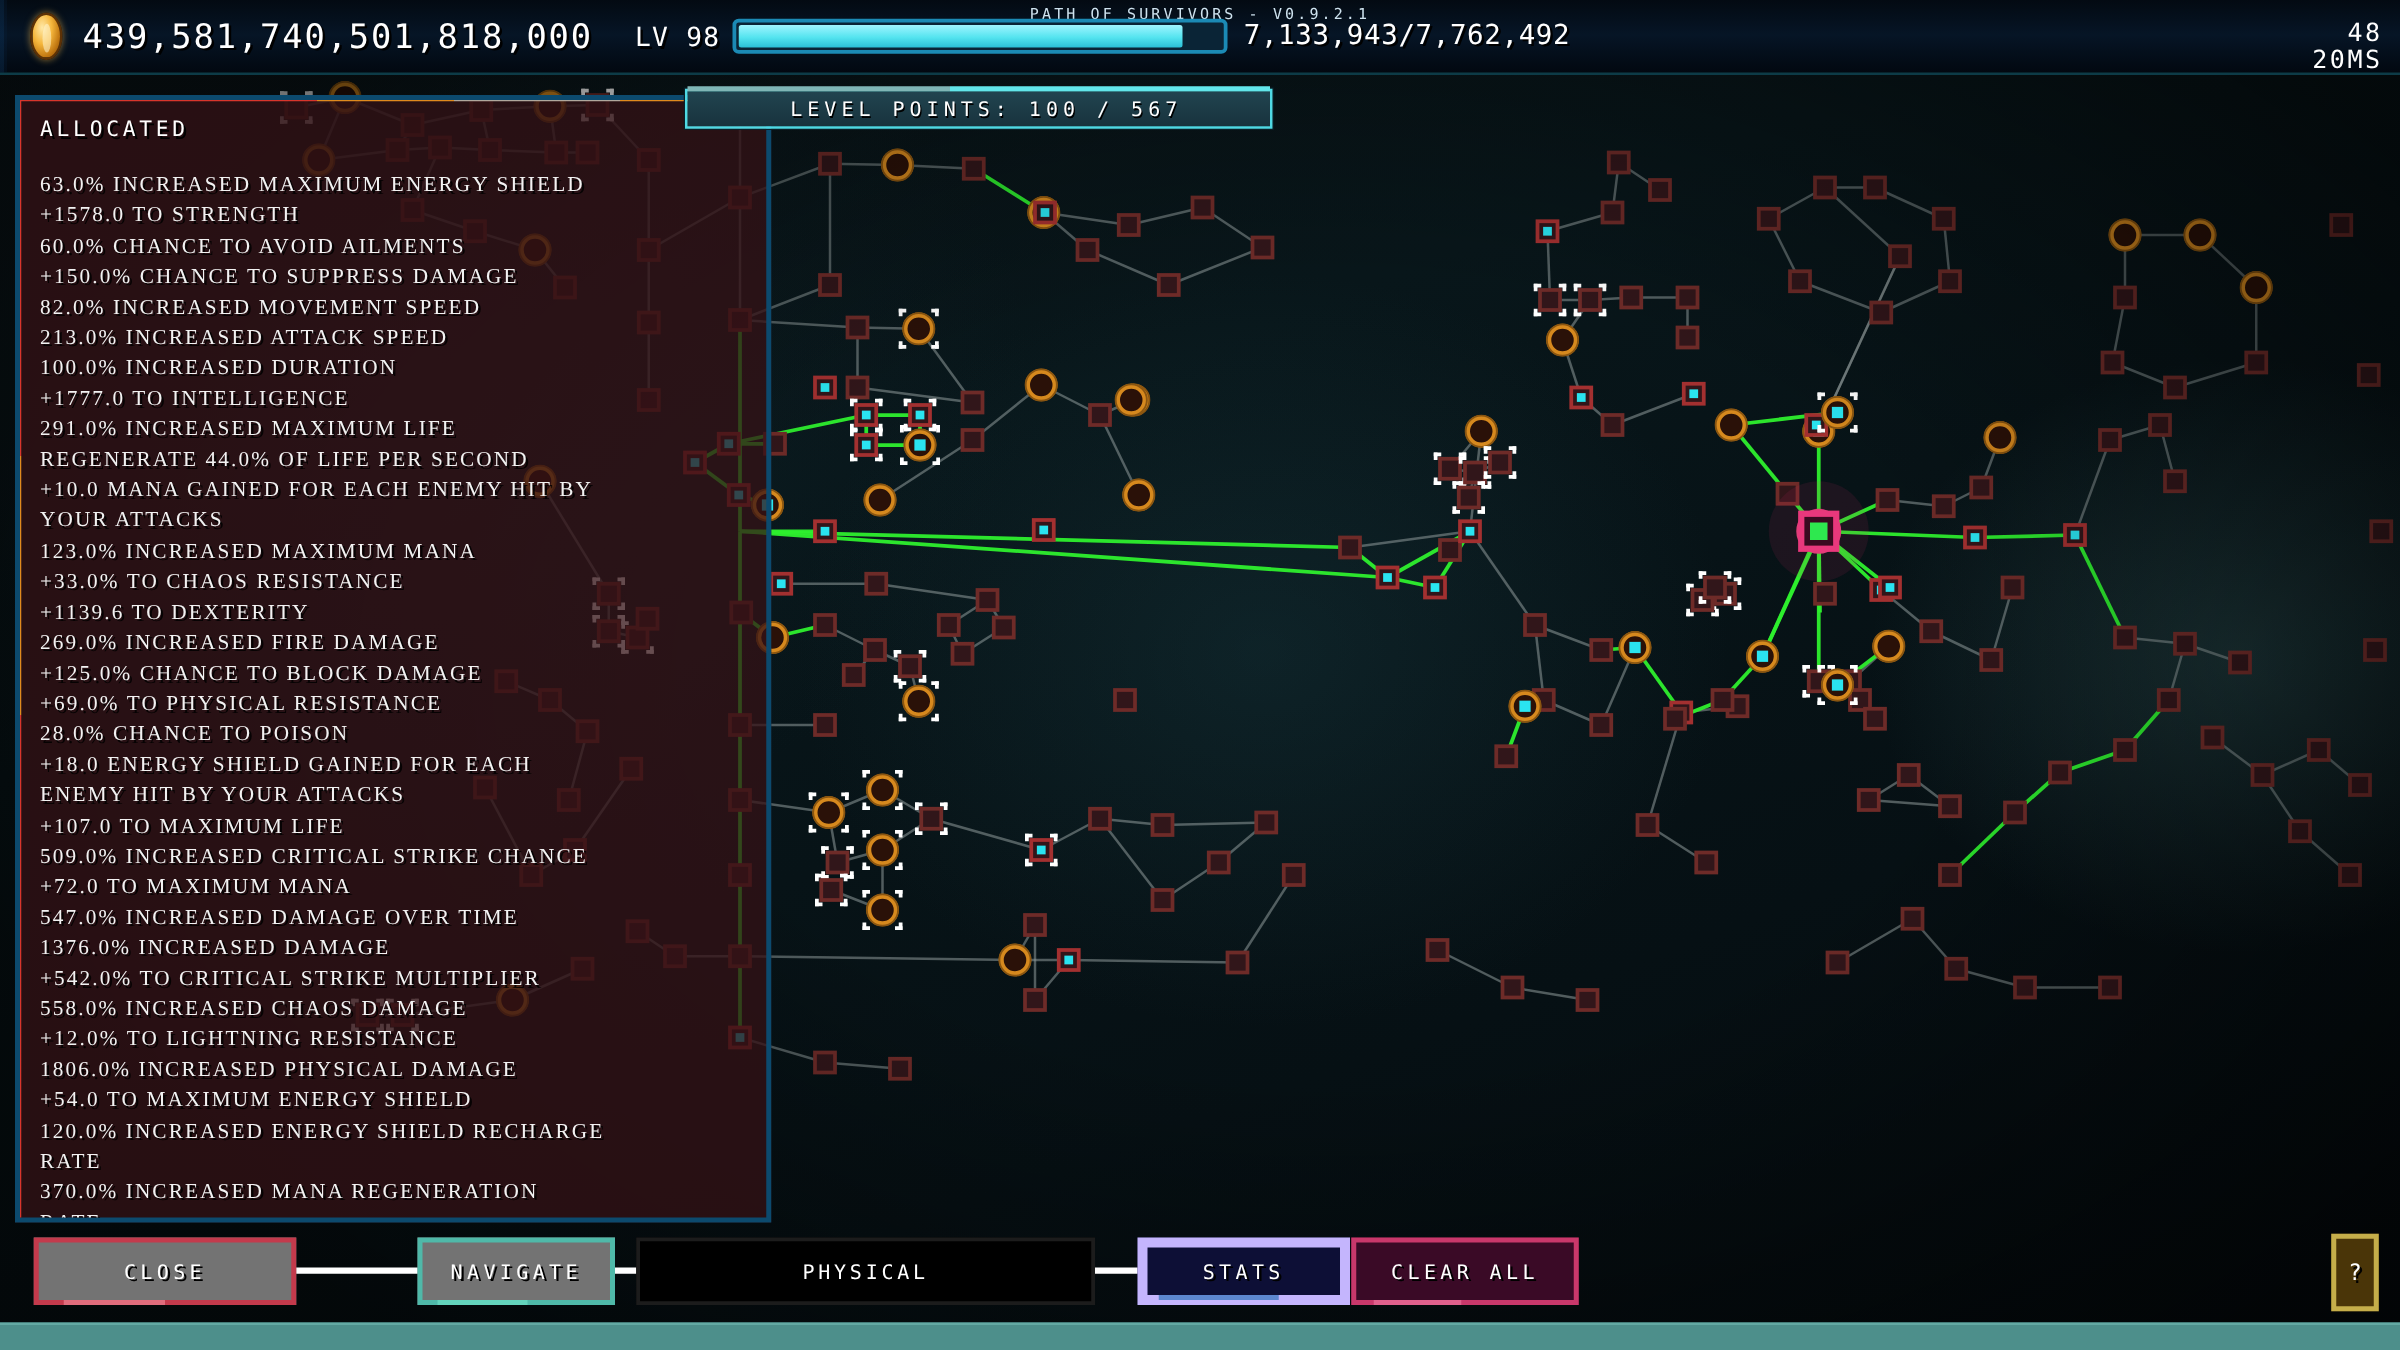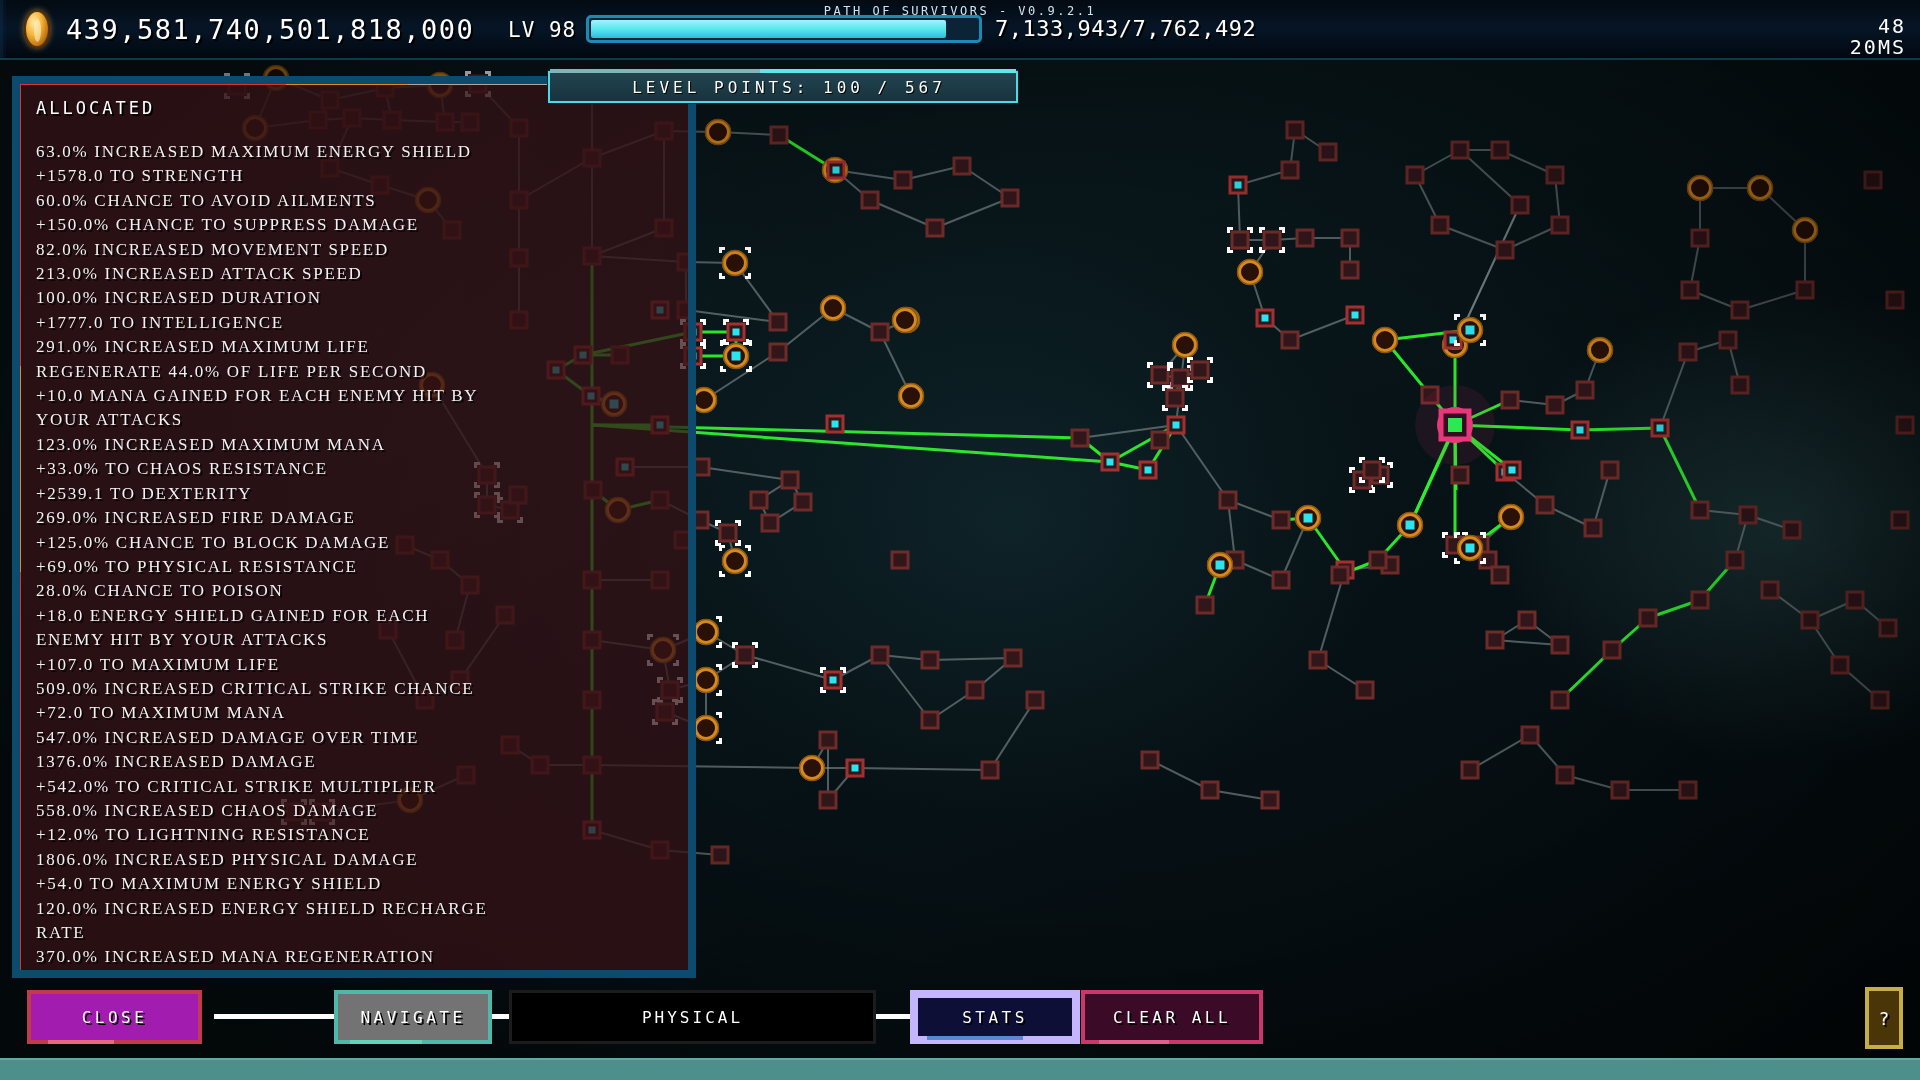--- a/index.html
+++ b/index.html
@@ -92,23 +92,23 @@
   #level-points-banner .topglow{
     position:absolute; left:0; top:-4px; width:100%; height:4px;
     background:linear-gradient(90deg,#7fb6b6 0 45%, #62e6ea 45% 100%);
   }
   #level-points-text{
     font-size:16px; letter-spacing:4px; color:#ffffff; text-shadow:1px 1px 0 #000;
   }
 
   
   #allocated-panel{
-    position:absolute; left:12px; top:76px; width:684px; height:902px;
+    position:absolute; left:12px; top:76px; width:605px; height:902px;
     background:rgba(52,18,22,.74);
-    border:8px solid #0c4a6e;
+    border:4px solid #0c4a6e;
     z-index:25;
     padding:14px 16px 0 16px;
     overflow:hidden;
   }
   #allocated-panel .edge-l{
     position:absolute; left:-4px; top:-4px; width:5px; height:calc(100% + 8px);
     background:linear-gradient(180deg,#d8352c 0 32%, #e08a1e 32% 55%, #d8352c 55% 100%);
   }
   #allocated-panel .edge-t{
     position:absolute; left:-4px; top:-4px; width:calc(100% + 8px); height:5px;
@@ -128,21 +128,21 @@
   #toolbar-strip{
     position:absolute; left:0; bottom:0; width:1920px; height:22px;
     background:#4d8f8b; border-top:2px solid #63a9a3; z-index:35;
   }
   .tb-btn{
     position:absolute; bottom:36px; height:54px;
     display:flex; align-items:center; justify-content:center;
     font-size:16px; letter-spacing:3.5px; color:#ffffff;
     text-shadow:2px 2px 0 #000; z-index:36; cursor:pointer;
   }
-  #btn-close{ left:27px; width:175px; background:#a21caf; border:4px solid #c33a4c; }
+  #btn-close{ left:27px; width:210px; background:#737373; border:4px solid #c33a4c; }
   #btn-close::after{
     content:""; position:absolute; left:10%; bottom:-4px; width:40%; height:4px; background:#e06c7c;
   }
   #btn-navigate{ left:334px; width:158px; background:#737373; border:4px solid #4fb9a9; }
   #btn-navigate::after{
     content:""; position:absolute; left:8%; bottom:-4px; width:48%; height:4px; background:#63d3bc;
   }
   #search-field{
     left:509px; width:367px; background:#000000; border:3px solid #1c1c1c;
     letter-spacing:3px;
@@ -1473,21 +1473,21 @@
         <li>82.0% INCREASED MOVEMENT SPEED</li>
         <li>213.0% INCREASED ATTACK SPEED</li>
         <li>100.0% INCREASED DURATION</li>
         <li>+1777.0 TO INTELLIGENCE</li>
         <li>291.0% INCREASED MAXIMUM LIFE</li>
         <li>REGENERATE 44.0% OF LIFE PER SECOND</li>
         <li>+10.0 MANA GAINED FOR EACH ENEMY HIT BY</li>
         <li>YOUR ATTACKS</li>
         <li>123.0% INCREASED MAXIMUM MANA</li>
         <li>+33.0% TO CHAOS RESISTANCE</li>
-        <li>+2539.1 TO DEXTERITY</li>
+        <li>+1139.6 TO DEXTERITY</li>
         <li>269.0% INCREASED FIRE DAMAGE</li>
         <li>+125.0% CHANCE TO BLOCK DAMAGE</li>
         <li>+69.0% TO PHYSICAL RESISTANCE</li>
         <li>28.0% CHANCE TO POISON</li>
         <li>+18.0 ENERGY SHIELD GAINED FOR EACH</li>
         <li>ENEMY HIT BY YOUR ATTACKS</li>
         <li>+107.0 TO MAXIMUM LIFE</li>
         <li>509.0% INCREASED CRITICAL STRIKE CHANCE</li>
         <li>+72.0 TO MAXIMUM MANA</li>
         <li>547.0% INCREASED DAMAGE OVER TIME</li>

